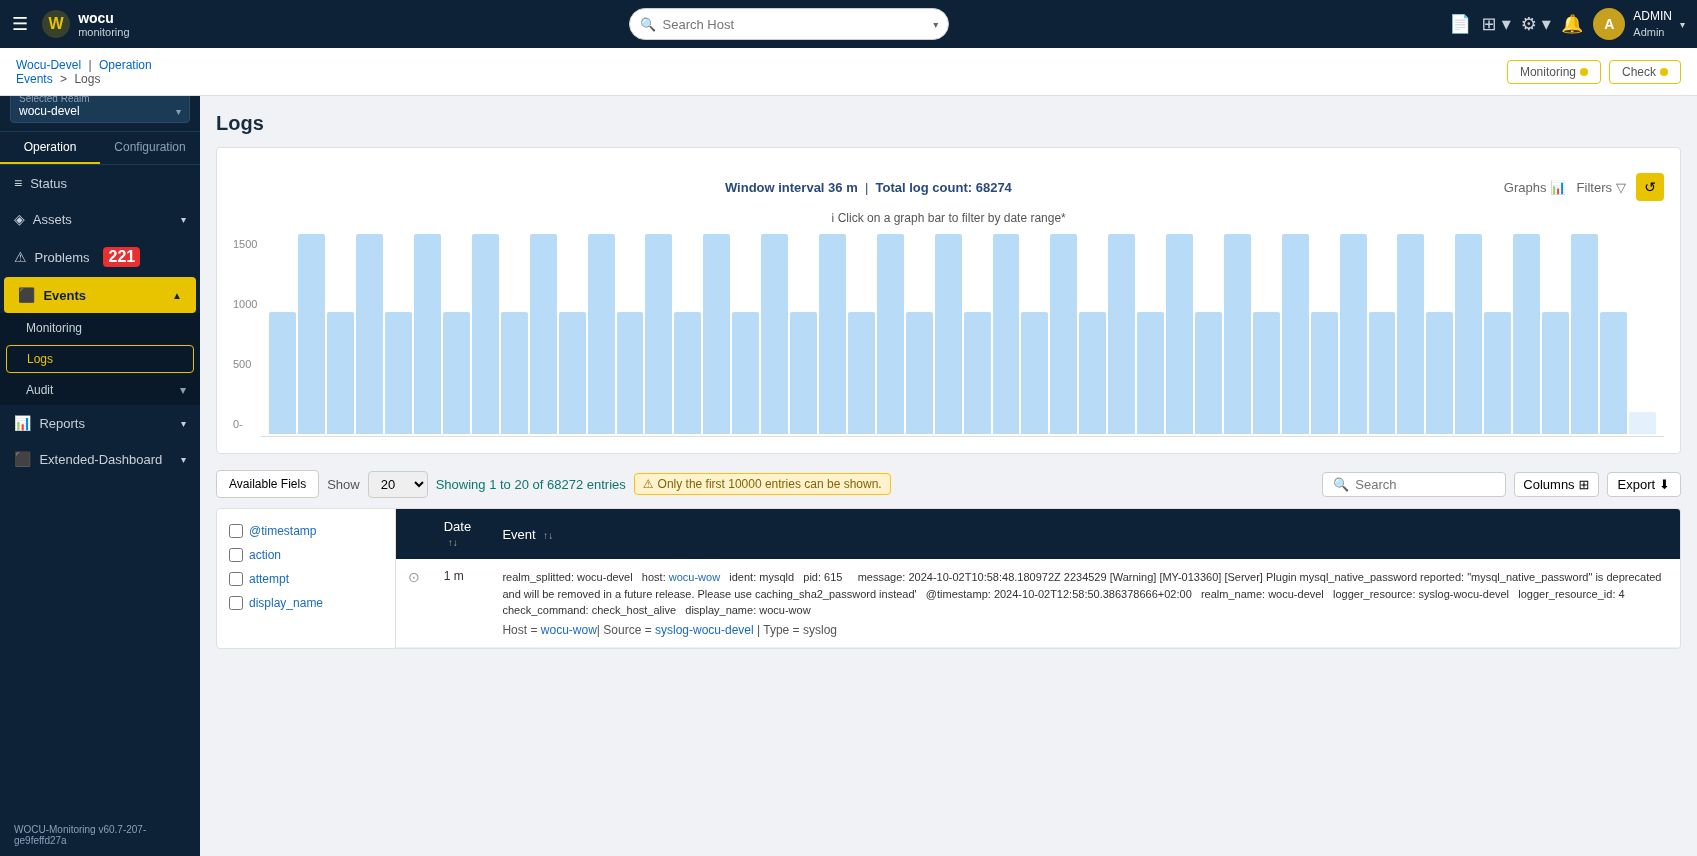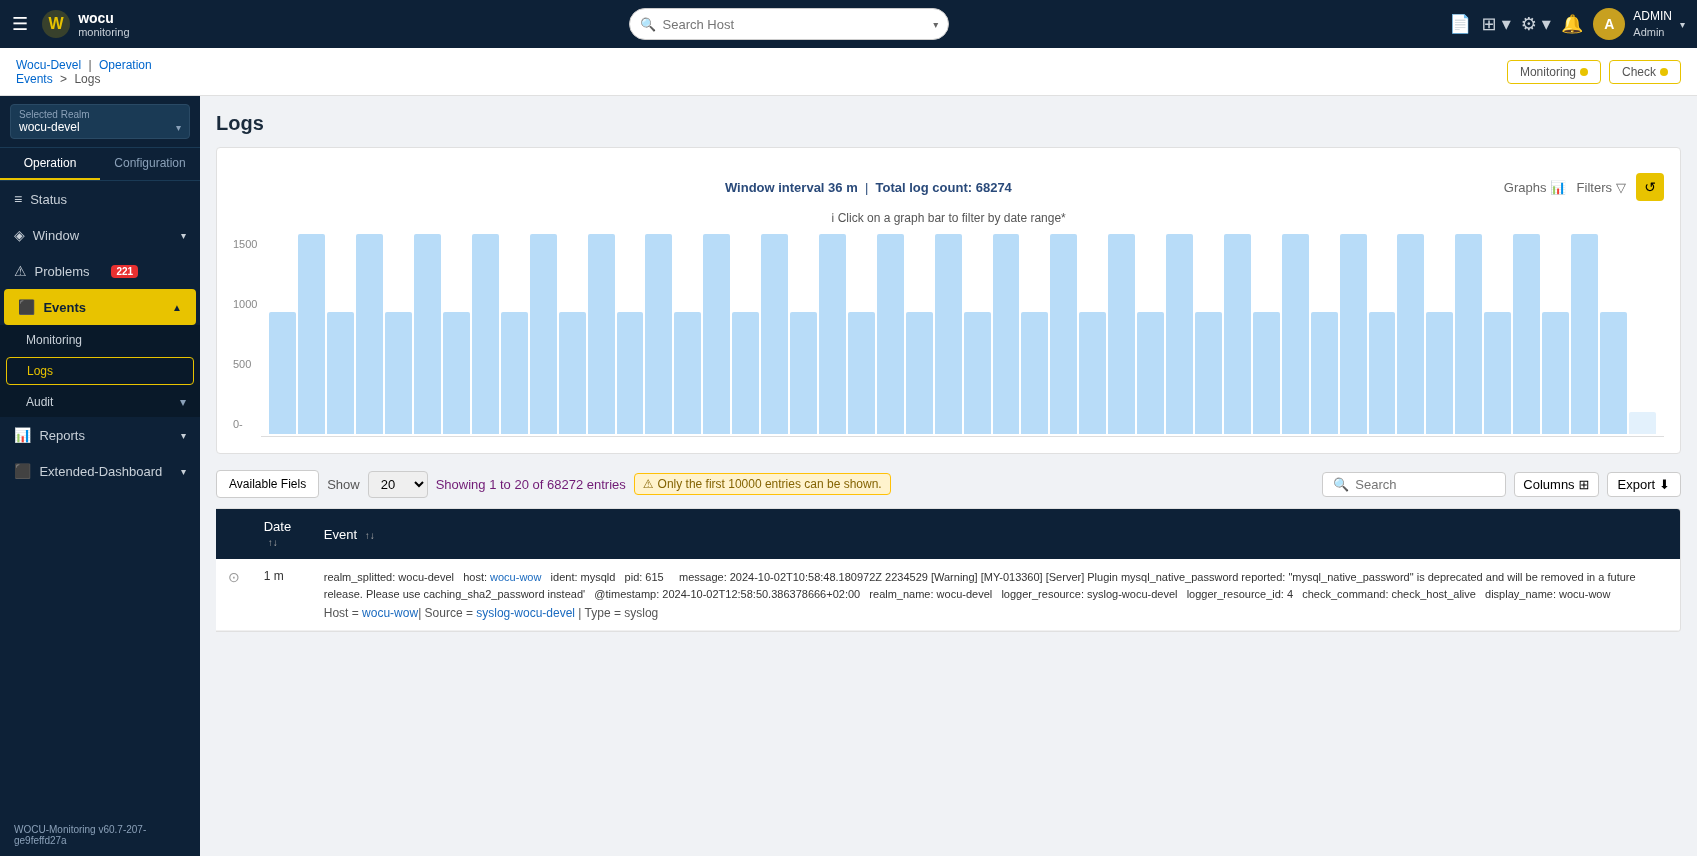--- a/index.html
+++ b/index.html
@@ -67,21 +67,21 @@
       background: #fff;
     }
     .bc-btn.monitoring { border-color: #e8c300; color: #555; }
     .bc-btn.check { border-color: #e8c300; color: #555; }
     .bc-btn .dot { width: 8px; height: 8px; border-radius: 50%; }
     .dot-yellow { background: #e8c300; }
 
     
     .sidebar {
       position: fixed;
-      top: 96px;
+      top: 80px;
       left: 0;
       width: 200px;
       bottom: 0;
       background: #0d2137;
       overflow-y: auto;
       z-index: 98;
       display: flex;
       flex-direction: column;
     }
     .sidebar-tabs {
@@ -127,23 +127,23 @@
       font-size: 13px;
       cursor: pointer;
     }
     .sidebar-item .item-icon { font-size: 14px; }
     .sidebar-item .chevron { margin-left: auto; font-size: 10px; }
     .sidebar-item .badge-red {
       background: #e83030;
       color: #fff;
       border-radius: 4px;
       padding: 1px 5px;
-      font-size: 10px;
+      font-size: 16px;
       font-weight: 700;
-      margin-left: 14px;
+      margin-left: 6px;
     }
     .sidebar-subitems { background: #091929; }
     .sidebar-subitem {
       display: flex;
       align-items: center;
       padding: 8px 14px 8px 26px;
       color: #c8d0d8;
       font-size: 12px;
       cursor: pointer;
     }
@@ -249,21 +249,21 @@
       cursor: pointer;
     }
     .show-label { font-size: 13px; color: #555; }
     .show-select {
       border: 1px solid #ccc;
       border-radius: 4px;
       padding: 4px 8px;
       font-size: 13px;
       cursor: pointer;
     }
-    .entries-info { font-size: 13px; color: #701a75; }
+    .entries-info { font-size: 13px; color: #0f766e; }
     .warning-badge {
       display: flex; align-items: center; gap: 4px;
       font-size: 12px; color: #856404; background: #fff3cd;
       border: 1px solid #ffc107; border-radius: 4px; padding: 3px 8px;
     }
     .search-export {
       margin-left: auto;
       display: flex; align-items: center; gap: 8px;
     }
     .search-box {
@@ -403,21 +403,21 @@
     <div class="sidebar-tab">Configuration</div>
   </div>
 
   <div class="sidebar-item">
     <span class="item-icon">≡</span>
     <span>Status</span>
   </div>
 
   <div class="sidebar-item">
     <span class="item-icon">◈</span>
-    <span>Window</span>
+    <span>Assets</span>
     <span class="chevron">▾</span>
   </div>
 
   <div class="sidebar-item">
     <span class="item-icon">⚠</span>
     <span>Problems</span>
     <span class="badge-red">221</span>
   </div>
 
   <div class="sidebar-item" style="background:#e8c300;color:#0d2137;font-weight:600;border-radius:4px;margin:0 4px;">
@@ -668,20 +668,38 @@
       </button>
       <button class="export-btn">
         <span>Export</span>
         <span>⬇</span>
       </button>
     </div>
   </div>
 
   <div class="table-section">
 
+    <div class="fields-panel">
+      <div class="field-item">
+        <input type="checkbox" style="">
+        <span>@timestamp</span>
+      </div>
+      <div class="field-item">
+        <input type="checkbox" style="">
+        <span>action</span>
+      </div>
+      <div class="field-item">
+        <input type="checkbox" style="">
+        <span>attempt</span>
+      </div>
+      <div class="field-item">
+        <input type="checkbox" style="">
+        <span>display_name</span>
+      </div>
+    </div>
 
     <div class="data-table-wrap">
       <table>
         <thead>
           <tr>
             <th style="width:30px;"></th>
             <th>
               <span>Date</span>
               <span class="sort-icon">↑↓</span>
             </th>

